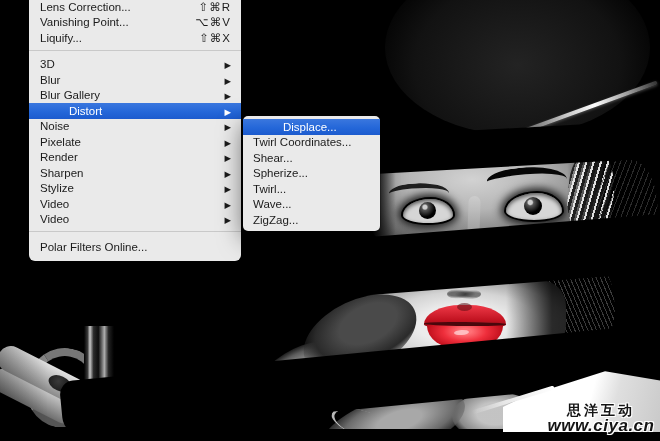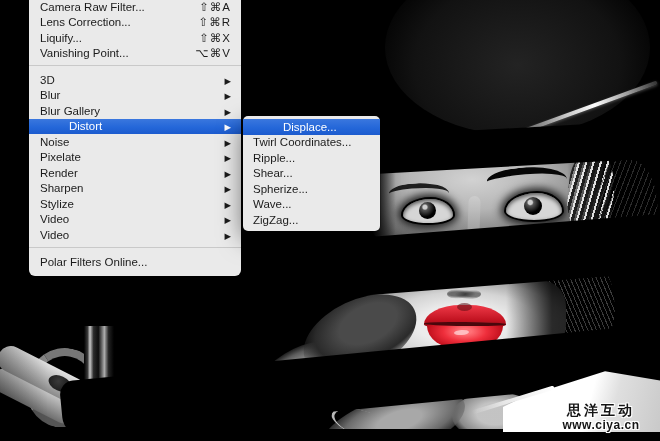--- a/index.html
+++ b/index.html
@@ -100,21 +100,21 @@
   .row .sc{flex:0 0 auto;letter-spacing:1px;}
   .row .arrow{flex:0 0 auto;font-size:8.5px;line-height:1;transform:translateY(.5px);}
   .row.selected{background:linear-gradient(180deg,#3a77de 0%,var(--selection-blue,#2467d9) 55%,#1c5bce 100%);color:#fff;padding-left:40px;}
   .sep{height:1px;background:#c9c9c9;margin:4px 0 6px 0;}
   .sep.sep2{margin:4px 0 7px 0;}
 
   
   .watermark{position:absolute;left:546px;top:401px;width:110px;text-align:center;color:#151515;
     text-shadow:-1px -1px 0 #fff,1px -1px 0 #fff,-1px 1px 0 #fff,1px 1px 0 #fff,0 0 2px #fff;}
   .wm1{font-size:14px;font-weight:bold;letter-spacing:3px;line-height:18px;}
-  .wm2{font-size:12px;font-weight:bold;letter-spacing:.5px;line-height:13px;}
+  .wm2{font-size:17px;font-weight:bold;letter-spacing:.5px;line-height:13px;font-style:italic;}
 </style>
 </head>
 <body>
 
 <div class="stage">
 
   <div class="photo">
     <div class="hat-dome"></div>
     <div class="brim-soft"></div>
     <div class="brim-hi"></div>
@@ -157,40 +157,36 @@
     <div class="stripe stripe2"></div>
     <div class="stripe stripe3"></div>
     <div class="stripe stripe-bot"></div>
     <div class="blouse"></div>
     <div class="collar"></div>
   </div>
 
   <div class="menu menu-main">
     <div>
 
-        <div class="row">
-          <span class="lbl">Camera Raw Filter...</span>
-          <span class="sc">⇧⌘A</span>
-        </div>
 
         <div class="row">
           <span class="lbl">Lens Correction...</span>
           <span class="sc">⇧⌘R</span>
         </div>
 
         <div class="row">
+          <span class="lbl">Vanishing Point...</span>
+          <span class="sc">⌥⌘V</span>
+        </div>
+
+        <div class="row">
           <span class="lbl">Liquify...</span>
           <span class="sc">⇧⌘X</span>
         </div>
 
-        <div class="row">
-          <span class="lbl">Vanishing Point...</span>
-          <span class="sc">⌥⌘V</span>
-        </div>
-
     </div>
     <div class="sep"></div>
     <div>
 
         <div class="row">
           <span class="lbl">3D</span>
           <span class="arrow">▶</span>
         </div>
 
         <div class="row">
@@ -258,32 +254,32 @@
 
       <div class="row selected">
         <span class="lbl">Displace...</span>
       </div>
 
 
       <div class="row">
         <span class="lbl">Twirl Coordinates...</span>
       </div>
 
-      <div class="row">
-        <span class="lbl">Ripple...</span>
-      </div>
 
       <div class="row">
         <span class="lbl">Shear...</span>
       </div>
 
       <div class="row">
         <span class="lbl">Spherize...</span>
       </div>
 
+      <div class="row">
+        <span class="lbl">Twirl...</span>
+      </div>
 
       <div class="row">
         <span class="lbl">Wave...</span>
       </div>
 
       <div class="row">
         <span class="lbl">ZigZag...</span>
       </div>
 
   </div>

